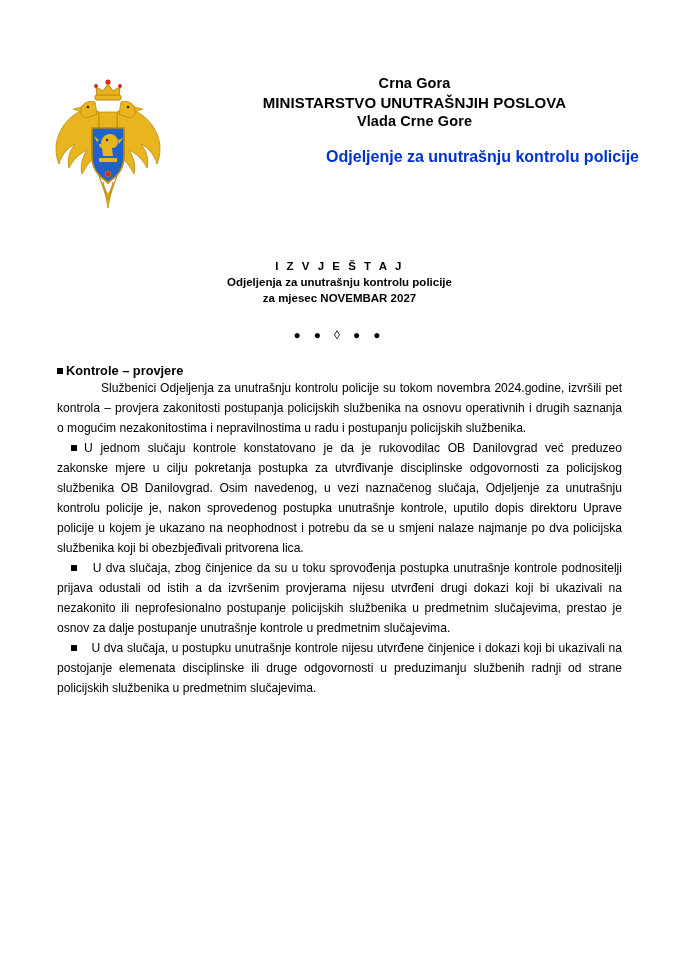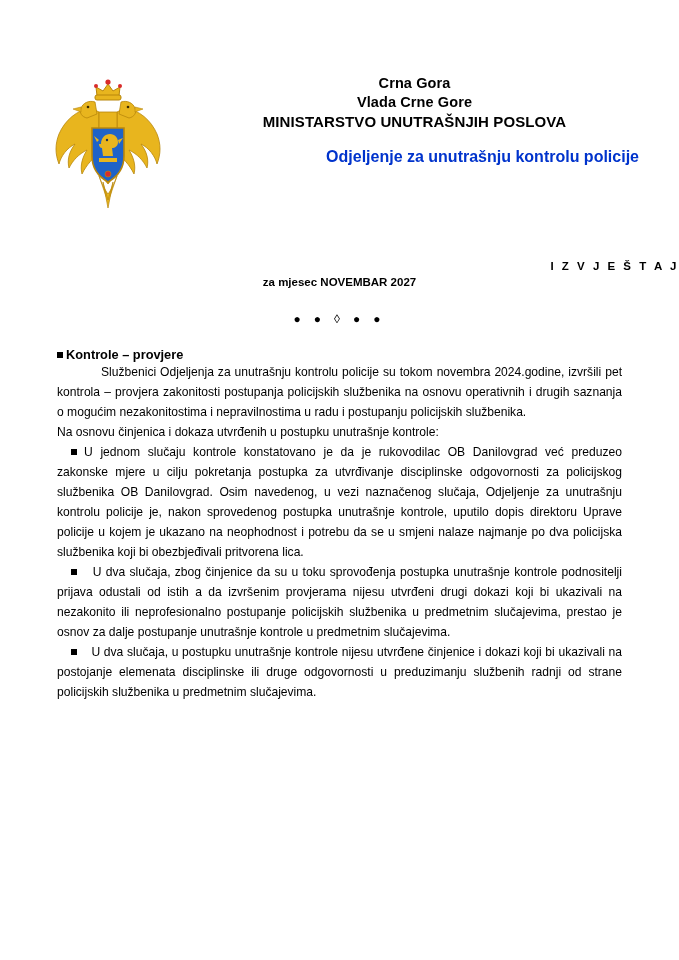--- a/index.html
+++ b/index.html
@@ -67,21 +67,20 @@
     margin-top: 44px;
     text-align: center;
     font-family: "Liberation Sans", sans-serif;
     font-weight: bold;
     font-size: 11.5px;
     line-height: 16px;
   }
   .report-block .spaced {
     letter-spacing: 2.5px;
     font-size: 11.5px;
-    text-align: right;
   }
 
   
   .dots {
     margin-top: 22px;
     text-align: center;
     font-size: 12px;
     letter-spacing: 5px;
     color: #000000;
     font-family: "Liberation Serif", serif;
@@ -191,43 +190,43 @@
         <g fill="#e8b51e" stroke="#b8860b" stroke-width="0.7">
           <path d="M52 98 L61 124 L70 98 C67 106 64 112 61 116 C58 112 55 106 52 98 Z"></path>
           <path d="M56 104 L61 130 L66 104 C64 112 62 118 61 122 C60 118 58 112 56 104 Z"></path>
         </g>
         <circle cx="61" cy="96" r="3" fill="#d92b2b" stroke="#b8860b" stroke-width="0.7"></circle>
       </svg>
     </div>
 
     <div class="header-titles">
       <div class="header-line">Crna Gora</div>
+      <div class="header-line ministry">MINISTARSTVO UNUTRAŠNJIH POSLOVA</div>
       <div class="header-line">Vlada Crne Gore</div>
-      <div class="header-line ministry">MINISTARSTVO UNUTRAŠNJIH POSLOVA</div>
       <div class="dept-title">Odjeljenje za unutrašnju kontrolu policije</div>
     </div>
   </div>
 
   <div class="report-block">
     <div class="spaced">I Z V J E Š T A J</div>
+    <div>Odjeljenja za unutrašnju kontrolu policije</div>
     <div>za mjesec NOVEMBAR  2027</div>
   </div>
 
   <div class="dots">● ● ◊ ● ●</div>
 
   <div class="content">
 
     <div class="section-head">
       <span class="bullet-sq"></span>
       <span>Kontrole – provjere</span>
     </div>
 
     <p class="para para-gap indent">Službenici Odjeljenja za unutrašnju kontrolu policije su tokom novembra 2024.godine, izvršili pet kontrola – provjera zakonitosti postupanja policijskih službenika na osnovu operativnih i drugih saznanja o mogućim nezakonitostima i nepravilnostima u radu i postupanju policijskih službenika.</p>
 
-    <p class="para para-gap">Na osnovu činjenica i dokaza utvrđenih u postupku unutrašnje kontrole:</p>
 
     <p class="para para-gap bullet-para bullet-indent"><span class="sq"></span><span>U jednom slučaju kontrole konstatovano je da je rukovodilac OB Danilovgrad već preduzeo zakonske mjere u cilju pokretanja postupka za utvrđivanje disciplinske odgovornosti za policijskog službenika OB Danilovgrad. Osim navedenog, u vezi naznačenog slučaja, Odjeljenje za unutrašnju kontrolu policije je, nakon sprovedenog postupka unutrašnje kontrole, uputilo dopis direktoru Uprave policije u kojem je ukazano na neophodnost i potrebu da se u smjeni nalaze najmanje po dva policijska službenika koji bi obezbjeđivali pritvorena lica.</span></p>
 
     <p class="para para-gap bullet-para bullet-indent-wide"><span class="sq"></span>&nbsp;&nbsp;<span>U dva slučaja, zbog činjenice da su u toku sprovođenja postupka unutrašnje kontrole podnositelji prijava odustali od istih a da izvršenim provjerama nijesu utvrđeni drugi dokazi koji bi ukazivali na nezakonito ili neprofesionalno postupanje policijskih službenika u predmetnim slučajevima, prestao je osnov za dalje postupanje unutrašnje kontrole u predmetnim slučajevima.</span></p>
 
     <p class="para para-gap bullet-para bullet-indent-wide"><span class="sq"></span>&nbsp;&nbsp;<span>U dva slučaja, u postupku unutrašnje kontrole nijesu utvrđene činjenice i dokazi koji bi ukazivali na postojanje elemenata disciplinske ili druge odgovornosti u preduzimanju službenih radnji od strane policijskih službenika u predmetnim slučajevima.</span></p>
 
 
   </div>
 </div>

